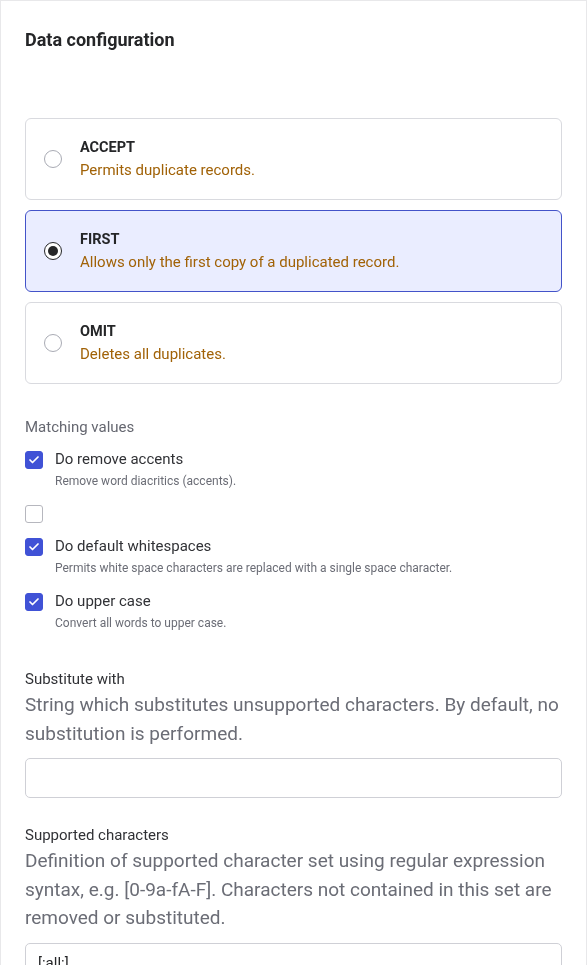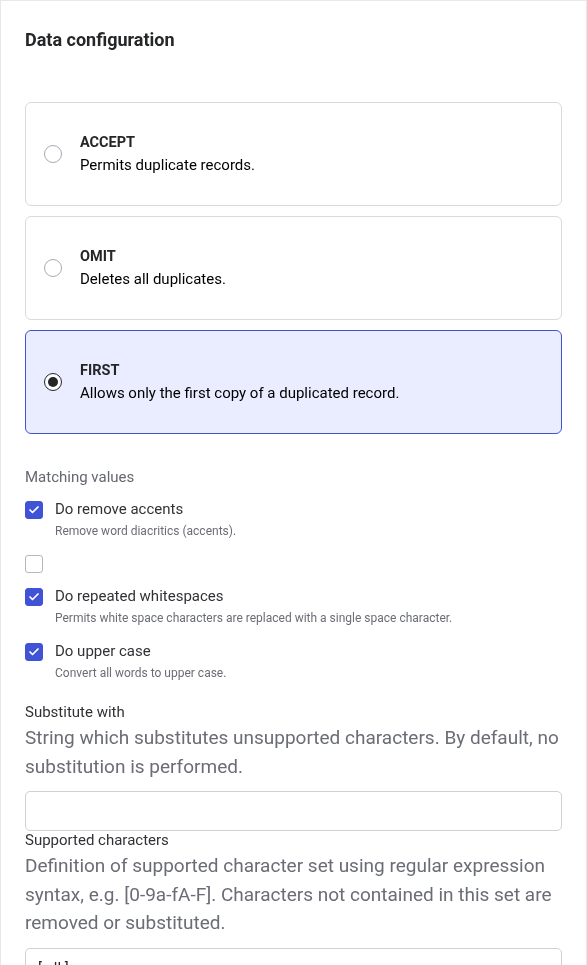--- a/index.html
+++ b/index.html
@@ -14,37 +14,37 @@
       width: 587px;
       border: 1px solid #e8e8ea;
     }
     .container {
       padding: 28px 24px 24px 24px;
     }
     .page-title {
       font-size: 18px;
       font-weight: 700;
       color: #252628;
-      margin-bottom: 52px;
+      margin-bottom: 68px;
     }
     .section-label {
       font-size: 15px;
       color: #656770;
       margin-bottom: 14px;
     }
     .radio-group {
       display: flex;
       flex-direction: column;
       gap: 10px;
       margin-bottom: 34px;
     }
     .radio-card {
       border: 1px solid #d9dadf;
       border-radius: 6px;
-      padding: 31px 18px;
+      padding: 20px 18px;
       display: flex;
       align-items: center;
       gap: 18px;
       cursor: pointer;
     }
     .radio-card.selected {
       border-color: #4353c9;
       background: #eaedff;
     }
     .radio-indicator {
@@ -76,27 +76,27 @@
       flex-direction: column;
       gap: 5px;
     }
     .radio-title {
       font-size: 14.5px;
       font-weight: 700;
       color: #252628;
     }
     .radio-desc {
       font-size: 15px;
-      color: #000000;
+      color: #a16207;
     }
     .checkbox-group {
       display: flex;
       flex-direction: column;
       gap: 14px;
-      margin-bottom: 21px;
+      margin-bottom: 38px;
     }
     .checkbox-row {
       display: flex;
       align-items: flex-start;
       gap: 12px;
     }
     .checkbox-box {
       width: 18px;
       height: 18px;
       border: 1.5px solid #b6b7be;
@@ -130,20 +130,21 @@
       font-size: 15px;
       color: #313236;
       cursor: pointer;
     }
     .checkbox-desc {
       font-size: 12px;
       color: #6b6d76;
       line-height: 1.45;
     }
     .field-block {
+      margin-bottom: 28px;
     }
     .field-label {
       font-size: 15px;
       color: #313236;
       margin-bottom: 3px;
     }
     .field-desc {
       font-size: 19px;
       color: #6b6d76;
       line-height: 1.5;
@@ -172,41 +173,41 @@
   <h2 class="page-title">Data configuration</h2>
 
 
   <div class="radio-group">
 
     <div class="radio-card">
       <div class="radio-indicator"></div>
       <div class="radio-texts">
         <div class="radio-title">ACCEPT</div>
         <div class="radio-desc">Permits duplicate records.</div>
-      </div>
-    </div>
-
-    <div class="radio-card">
-      <div class="radio-indicator"></div>
-      <div class="radio-texts">
-        <div class="radio-title">OMIT</div>
-        <div class="radio-desc">Deletes all duplicates.</div>
       </div>
     </div>
 
     <div class="radio-card selected">
       <div class="radio-indicator">
           <div class="radio-indicator-dot"></div>
         </div>
       <div class="radio-texts">
         <div class="radio-title">FIRST</div>
         <div class="radio-desc">Allows only the first copy of a duplicated record.</div>
       </div>
     </div>
 
+    <div class="radio-card">
+      <div class="radio-indicator"></div>
+      <div class="radio-texts">
+        <div class="radio-title">OMIT</div>
+        <div class="radio-desc">Deletes all duplicates.</div>
+      </div>
+    </div>
+
   </div>
 
   <div class="section-label">Matching values</div>
 
   <div class="checkbox-group">
 
     <div class="checkbox-row">
       <div class="checkbox-box checked">
         <svg class="checkbox-check" viewBox="0 0 24 24" fill="none" stroke="white" stroke-width="3.5" stroke-linecap="round" stroke-linejoin="round">
             <polyline points="20 6 9 17 4 12"></polyline>
@@ -224,21 +225,21 @@
       </div>
     </div>
 
     <div class="checkbox-row">
       <div class="checkbox-box checked">
         <svg class="checkbox-check" viewBox="0 0 24 24" fill="none" stroke="white" stroke-width="3.5" stroke-linecap="round" stroke-linejoin="round">
             <polyline points="20 6 9 17 4 12"></polyline>
           </svg>
       </div>
       <div class="checkbox-texts">
-        <div class="checkbox-label">Do repeated whitespaces</div>
+        <div class="checkbox-label">Do default whitespaces</div>
         <div class="checkbox-desc">Permits white space characters are replaced with a single space character.</div>
       </div>
     </div>
 
     <div class="checkbox-row">
       <div class="checkbox-box checked">
         <svg class="checkbox-check" viewBox="0 0 24 24" fill="none" stroke="white" stroke-width="3.5" stroke-linecap="round" stroke-linejoin="round">
             <polyline points="20 6 9 17 4 12"></polyline>
           </svg>
       </div>

